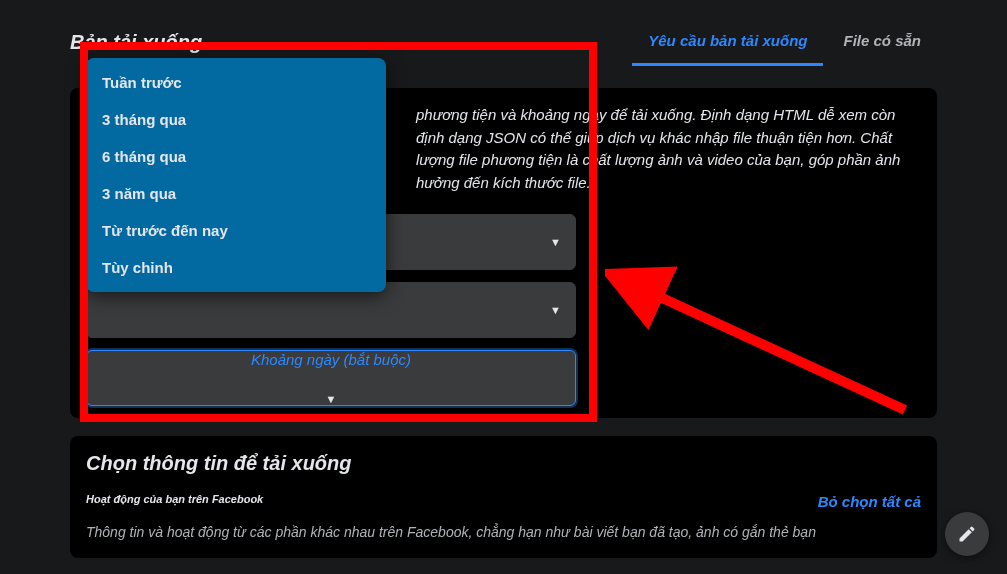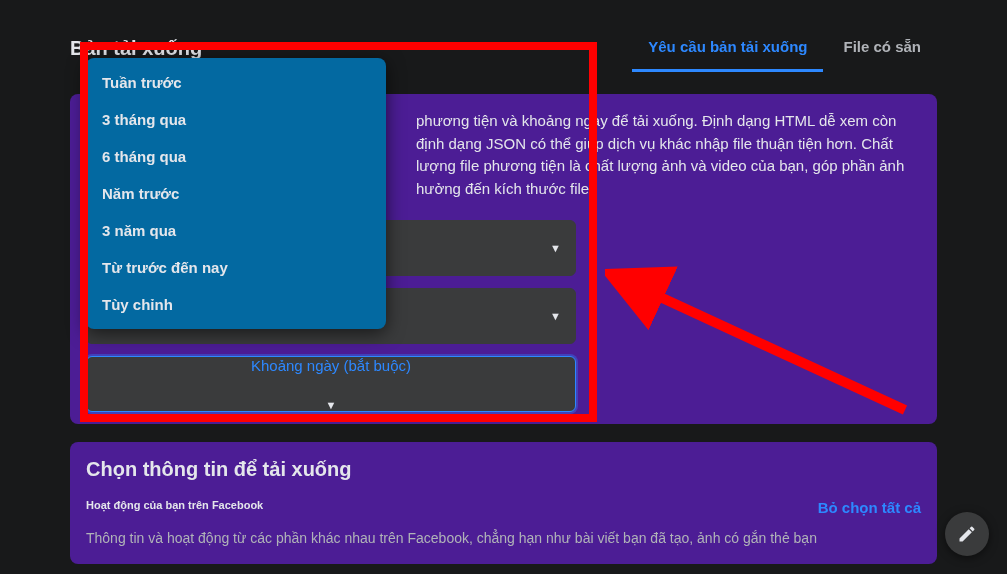--- a/index.html
+++ b/index.html
@@ -6,21 +6,22 @@
   body {
     background: #18191a;
     font-family: -apple-system, BlinkMacSystemFont, "Segoe UI", Helvetica, Arial, sans-serif;
     color: #e4e6eb;
     width: 1007px;
     height: 574px;
     overflow: hidden;
     position: relative;
   }
   .container {
-    padding: 16px 70px 0 70px;
+    padding: 10px 70px 0 70px;
+    font-style: italic;
   }
   .header-row {
     display: flex;
     justify-content: space-between;
     align-items: center;
     padding: 8px 0 4px 0;
   }
   .header-title {
     font-size: 20px;
     font-weight: 700;
@@ -36,21 +37,21 @@
     font-weight: 600;
     color: #b0b3b8;
     cursor: pointer;
     border-bottom: 3px solid transparent;
   }
   .tab.active {
     color: #2d88ff;
     border-bottom: 3px solid #2d88ff;
   }
   .card {
-    background: #4c1d95;
+    background: #000000;
     border-radius: 8px;
     margin-top: 18px;
     padding: 16px 16px 18px 16px;
     position: relative;
   }
   .select-field {
     background: #3a3b3c;
     border-radius: 6px;
     border: 1px solid #3a3b3c;
     height: 56px;
@@ -210,21 +211,20 @@
       </div>
       <div class="deselect">Bỏ chọn tất cả</div>
     </div>
   </div>
 </div>
 
 <div class="dropdown">
   <div class="dropdown-item">Tuần trước</div>
   <div class="dropdown-item">3 tháng qua</div>
   <div class="dropdown-item">6 tháng qua</div>
-  <div class="dropdown-item">Năm trước</div>
   <div class="dropdown-item">3 năm qua</div>
   <div class="dropdown-item">Từ trước đến nay</div>
   <div class="dropdown-item">Tùy chỉnh</div>
 </div>
 
 <div class="red-box"></div>
 
 <svg class="arrow" viewBox="0 0 320 170">
   <defs>
     <marker id="ah" markerWidth="7" markerHeight="7" refX="2" refY="3.5" orient="auto">

